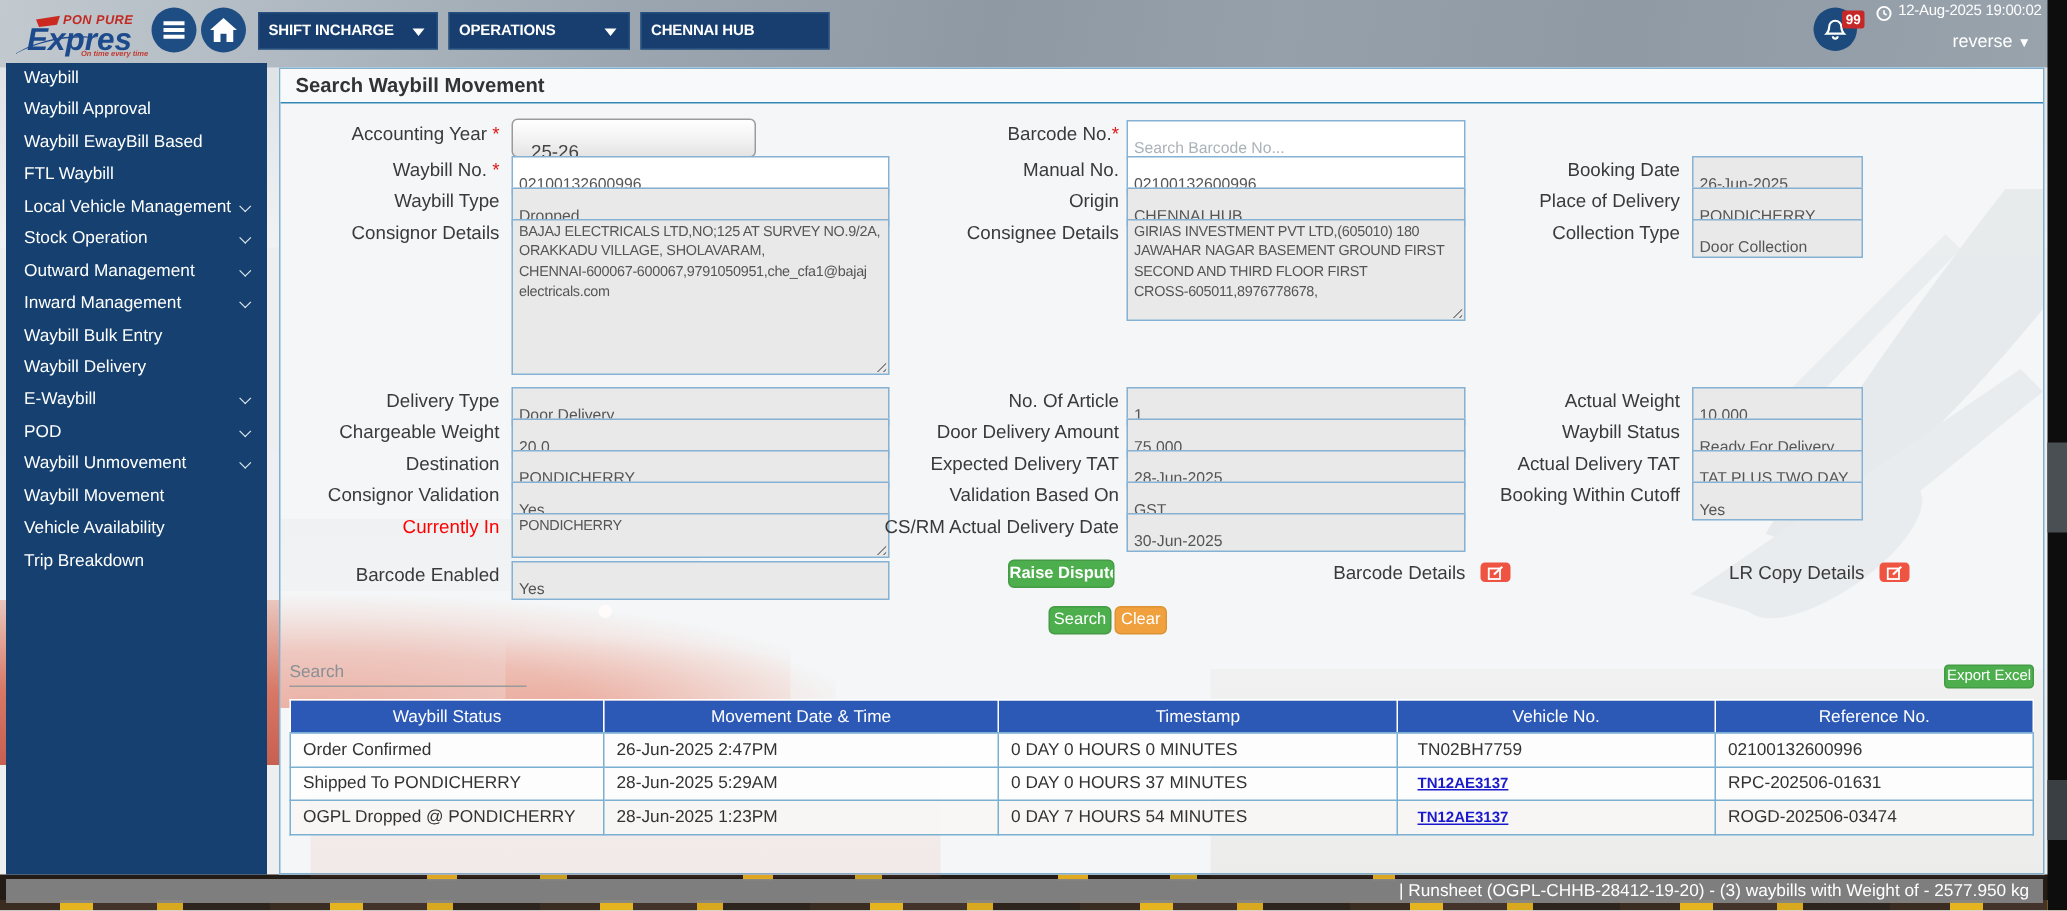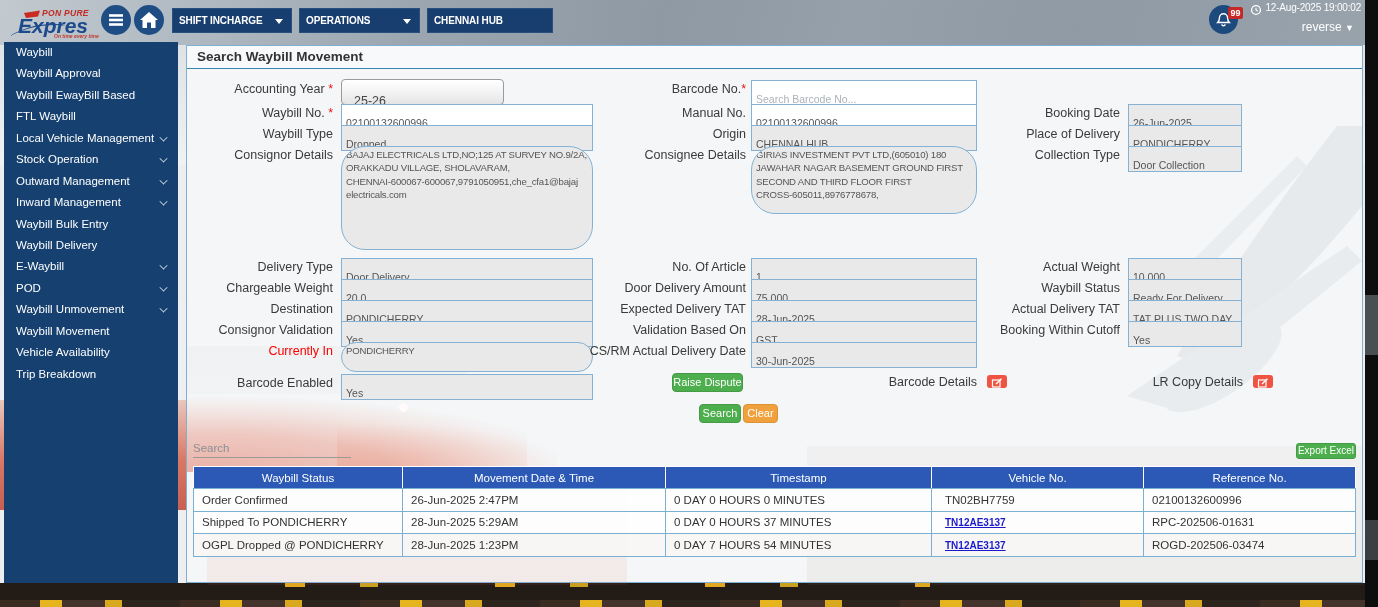--- a/index.html
+++ b/index.html
@@ -39,21 +39,21 @@
   background:#f4f6f7; border:1px solid #7fb0d2; }
 #ptitle { position:absolute; left:0; top:0; width:100%; height:23px; background:#f7f9fa; border-bottom:1px solid #3585b5;
   font-size:13.5px; font-weight:bold; color:#333; line-height:22px; padding-left:10px; }
 
 
 .lab { position:absolute; font-size:12.5px; color:#3a3a3a; text-align:right; white-space:nowrap; }
 .lab .st { color:#e01818; }
 .inp { position:absolute; border:1px solid #85b2d4; background:#fff; font-size:10.5px; color:#555;
   line-height:13px; padding:12px 4px; white-space:nowrap; overflow:hidden; }
 .ro { background:#e9e9e9; }
-.ta { white-space:normal; line-height:13.3px; padding:1px 5px; overflow:hidden; font-size:9.6px; letter-spacing:-0.2px; padding:1px 4px;border-radius:24px; }
+.ta { white-space:normal; line-height:13.3px; padding:1px 5px; overflow:hidden; font-size:9.6px; letter-spacing:-0.2px; padding:1px 4px; }
 .rsz { position:absolute; right:1px; bottom:1px; width:9px; height:9px;
   background:repeating-linear-gradient(135deg, transparent 0 2px, #8a8a8a 2px 3px); clip-path:polygon(100% 0, 100% 100%, 0 100%); }
 .btn { position:absolute; color:#fff; text-align:center; border-radius:4px; font-size:12px; white-space:nowrap; overflow:hidden; }
 .grn { background:#4cae4c; border:1px solid #459a45; }
 .org { background:#f0a13e; border:1px solid #dd9334; }
 .redbtn { position:absolute; background:#ef5443; border-radius:3px; color:#fff; text-align:center; }
 
 
 #tbl { position:absolute; left:7px; top:421px; width:1162px; border-collapse:collapse; table-layout:fixed; }
 #tbl th { background:#2b59b5; color:#fff; font-weight:normal; font-size:11.5px; height:22px; border:1px solid #fff; border-bottom:1px solid #7ab0d2; text-align:center; }
@@ -226,21 +226,21 @@
     <div class="inp ro" style="left:1128px; top:321px; width:114px; height:15px;">Yes</div>
 
     <div class="lab" style="left:186px; top:344px; width:147px; color:#f00;">Currently In</div>
     <div class="inp ro ta" style="left:341px; top:342px; width:252px; height:30px;">PONDICHERRY<span class="rsz"></span></div>
     <div class="lab" style="left:560px; top:344px; width:186px;">CS/RM Actual Delivery Date</div>
     <div class="inp ro" style="left:751px; top:342px; width:226px; height:15px;">30-Jun-2025</div>
 
     <div class="lab" style="left:186px; top:376px; width:147px;">Barcode Enabled</div>
     <div class="inp ro" style="left:341px; top:374px; width:252px; height:15px;">Yes</div>
 
-    <div class="btn grn" style="left:672px; top:373px; width:71px; height:19px; line-height:17px; font-size:11px;">Raise Dispute</div>
+    <div class="btn grn" style="left:672px; top:373px; width:71px; height:19px; line-height:17px; font-size:11px;font-weight:bold;">Raise Dispute</div>
     <div class="lab" style="left:830px; top:375px; width:147px;">Barcode Details</div>
     <div class="redbtn" style="left:987px; top:375px; width:20px; height:13px;"><svg width="12" height="11" viewBox="0 0 12 11">
           <rect x="1.5" y="2" width="7.5" height="7" fill="none" stroke="#fff" stroke-width="1.2"></rect>
           <line x1="5" y1="6" x2="10.5" y2="0.8" stroke="#fff" stroke-width="1.4"></line>
         </svg></div>
     <div class="lab" style="left:1096px; top:375px; width:147px;">LR Copy Details</div>
     <div class="redbtn" style="left:1253px; top:375px; width:20px; height:13px;"><svg width="12" height="11" viewBox="0 0 12 11">
           <rect x="1.5" y="2" width="7.5" height="7" fill="none" stroke="#fff" stroke-width="1.2"></rect>
           <line x1="5" y1="6" x2="10.5" y2="0.8" stroke="#fff" stroke-width="1.4"></line>
         </svg></div>
@@ -285,13 +285,14 @@
             <td>OGPL Dropped @ PONDICHERRY</td>
             <td>28-Jun-2025 1:23PM</td>
             <td>0 DAY 7 HOURS 54 MINUTES</td>
             <td class="veh"><a>TN12AE3137</a></td>
             <td>ROGD-202506-03474</td>
           </tr>
     </tbody>
       </table>
   </div>
 
+  <div id="footer">| Runsheet (OGPL-CHHB-28412-19-20) - (3) waybills with Weight of - 2577.950 kg&nbsp;</div>
 </div>
 
 </body></html>

